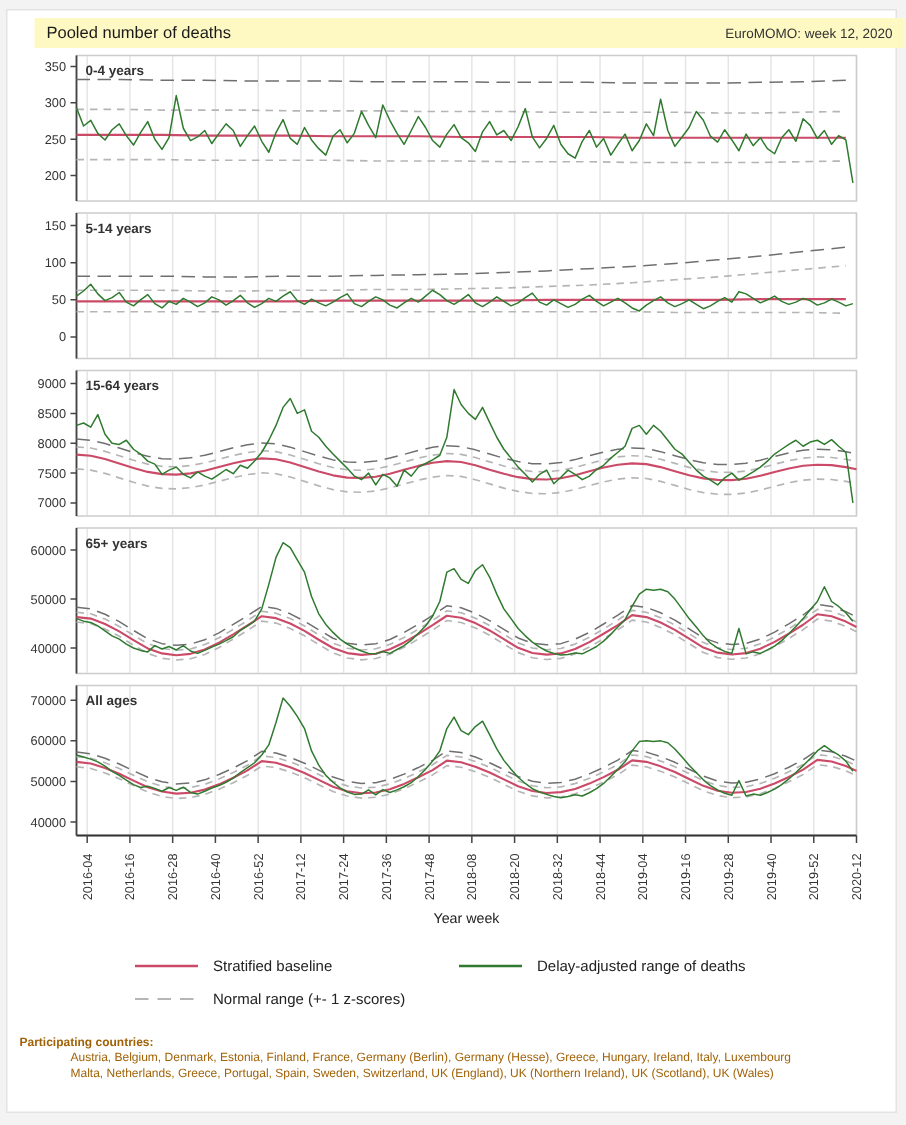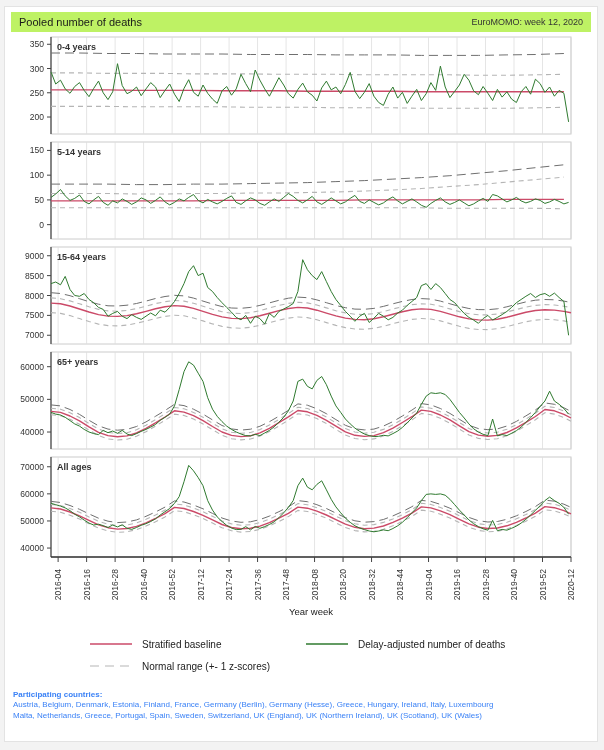--- a/index.html
+++ b/index.html
@@ -17,30 +17,30 @@
     position:absolute;left:6px;top:5px;width:580px;height:20px;
     display:flex;align-items:center;justify-content:space-between;
     padding:0 8px;box-sizing:border-box;
   }
   .header-title{font-size:11px;color:#1a1a1a;}
   .header-edition{font-size:9px;color:#333;}
   .chart-wrap{position:absolute;left:0;top:26px;width:592px;height:596px;}
   .legend{position:absolute;left:0;top:624px;width:592px;height:52px;font-size:10px;color:#222;}
   .legend-item{position:absolute;display:flex;align-items:center;gap:9px;height:14px;}
   .legend-item svg{display:block;}
-  .footer{position:absolute;left:8px;top:682px;width:584px;color:#3b82f6;}
+  .footer{position:absolute;left:8px;top:682px;width:584px;color:#a16207;}
   .footer-heading{font-size:8px;font-weight:bold;line-height:11px;}
-  .footer-line{font-size:8px;line-height:10.5px;white-space:nowrap;}
+  .footer-line{font-size:8px;line-height:10.5px;white-space:nowrap;margin-left:34px;}
 </style>
 </head>
 <body>
 
 <div class="page">
 
-  <div class="header-bar" style="background: #bef264;">
+  <div class="header-bar" style="background: #fef9c3; margin-left: 12px;">
     <span class="header-title">Pooled number of deaths</span>
     <span class="header-edition">EuroMOMO: week 12, 2020</span>
   </div>
 
   <div class="chart-wrap">
     <svg width="592" height="596" viewBox="0 0 592 596" xmlns="http://www.w3.org/2000/svg">
         <g>
           <rect x="46" y="4" width="520" height="97" fill="#ffffff" stroke="none"></rect>
           <line x1="53.12328767123287" y1="4.5" x2="53.12328767123287" y2="100.5" stroke="#e5e5e5" stroke-width="1"></line>
           <line x1="81.61643835616438" y1="4.5" x2="81.61643835616438" y2="100.5" stroke="#e5e5e5" stroke-width="1"></line>
@@ -279,21 +279,21 @@
     <div class="legend-item" style="left:84px;top:6px;">
       <svg width="44" height="4">
           <line x1="1" y1="2" x2="43" y2="2" stroke-width="1.6" stroke="#cb4a68"></line>
         </svg>
       <span>Stratified baseline</span>
     </div>
     <div class="legend-item" style="left:300px;top:6px;">
       <svg width="44" height="4">
           <line x1="1" y1="2" x2="43" y2="2" stroke-width="1.6" stroke="#2f7a2f"></line>
         </svg>
-      <span>Delay-adjusted number of deaths</span>
+      <span>Delay-adjusted range of deaths</span>
     </div>
     <div class="legend-item" style="left:84px;top:28px;">
       <svg width="44" height="4">
           <line x1="1" y1="2" x2="43" y2="2" stroke-width="1.2" stroke="#b5b5b5" stroke-dasharray="9 6"></line>
         </svg>
       <span>Normal range (+- 1 z-scores)</span>
     </div>
   </div>
 
   <div class="footer">

